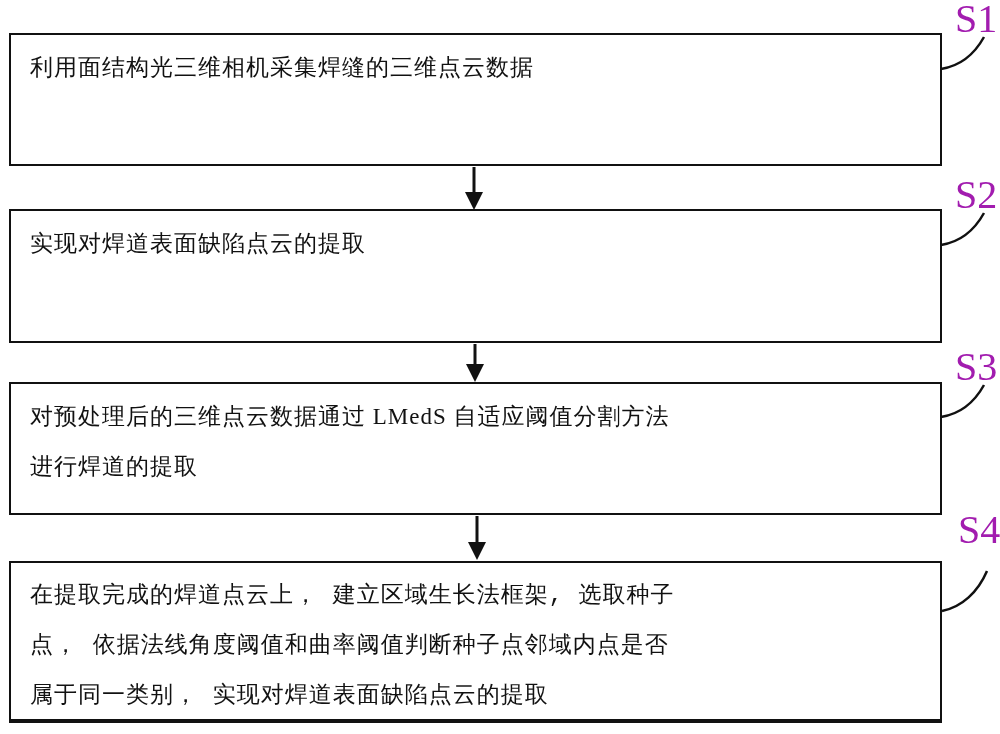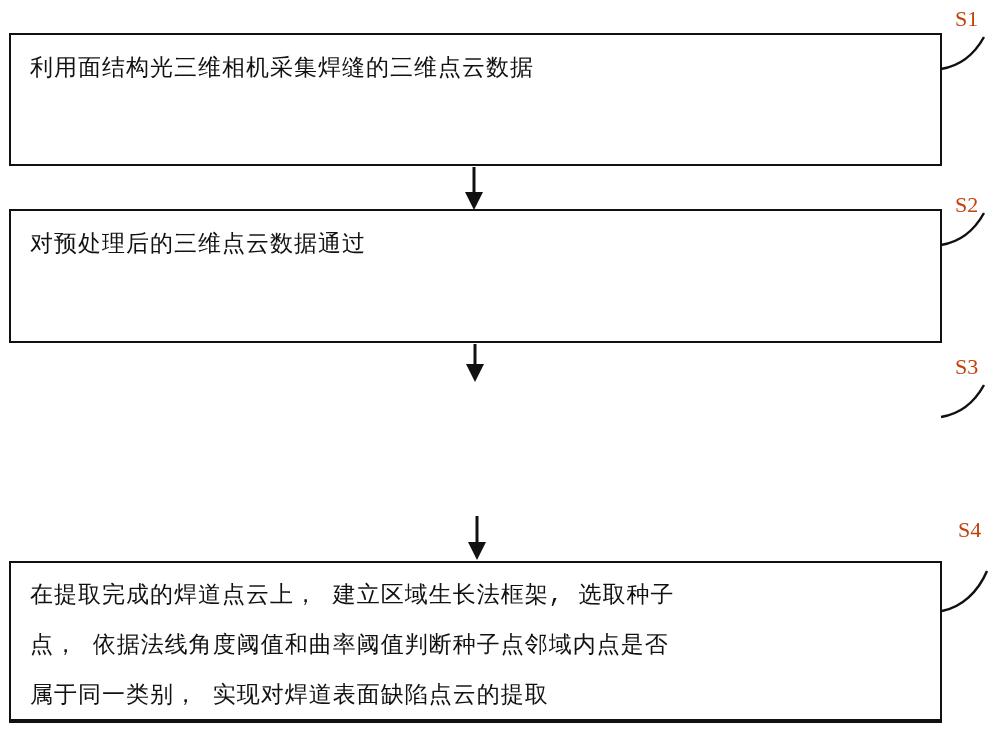--- a/index.html
+++ b/index.html
@@ -38,26 +38,26 @@
   .box4 { top: 561px; height: 162px; border-bottom-width: 4px; font-family: Liberation Mono, monospace; }
   .step-text {
     padding: 8px 26px 0 19px;
     font-size: 23px;
     letter-spacing: 1px;
     line-height: 50px;
     white-space: pre-wrap;
   }
   .s-label {
     position: absolute;
-    font-size: 22px;
+    font-size: 40px;
     line-height: 30px;
-    color: #c2410c;
+    color: #a21caf;
   }
   .s1 { left: 955px; top: 4px; }
-  .s2 { left: 955px; top: 180px; margin-top: 10px; }
+  .s2 { left: 955px; top: 180px; }
   .s3 { left: 955px; top: 352px; }
   .s4 { left: 958px; top: 498px; margin-top: 17px; }
 </style>
 </head>
 <body>
 
 <div class="canvas">
 
   <svg class="overlay" viewBox="0 0 1000 734" xmlns="http://www.w3.org/2000/svg">
 
@@ -78,23 +78,27 @@
       <line x1="477" y1="516" x2="477" y2="546" stroke="#111111" stroke-width="3"></line>
       <polygon points="477,560 468,542 486,542" fill="#111111"></polygon>
     </g>
   </svg>
 
   <div class="step-box box1">
     <div class="step-text">利用面结构光三维相机采集焊缝的三维点云数据</div>
   </div>
 
   <div class="step-box box2">
-    <div class="step-text">对预处理后的三维点云数据通过</div>
+    <div class="step-text">实现对焊道表面缺陷点云的提取</div>
   </div>
 
+  <div class="step-box box3">
+    <div class="step-text">对预处理后的三维点云数据通过 LMedS 自适应阈值分割方法
+进行焊道的提取</div>
+  </div>
 
   <div class="step-box box4">
     <div class="step-text">在提取完成的焊道点云上， 建立区域生长法框架, 选取种子
 点， 依据法线角度阈值和曲率阈值判断种子点邻域内点是否
 属于同一类别， 实现对焊道表面缺陷点云的提取</div>
   </div>
 
   <div class="s-label s1">S1</div>
   <div class="s-label s2">S2</div>
   <div class="s-label s3">S3</div>

